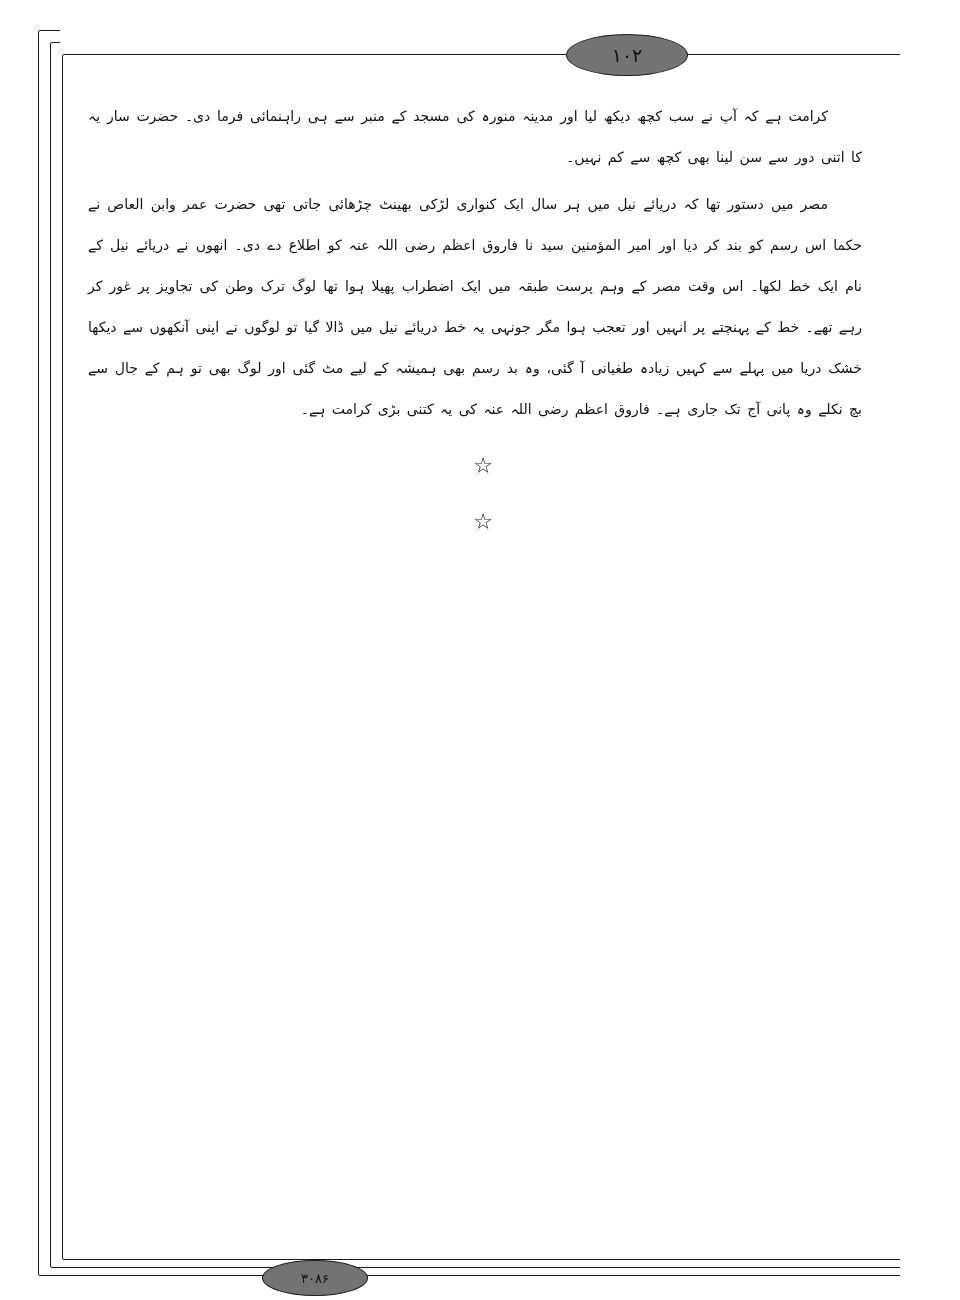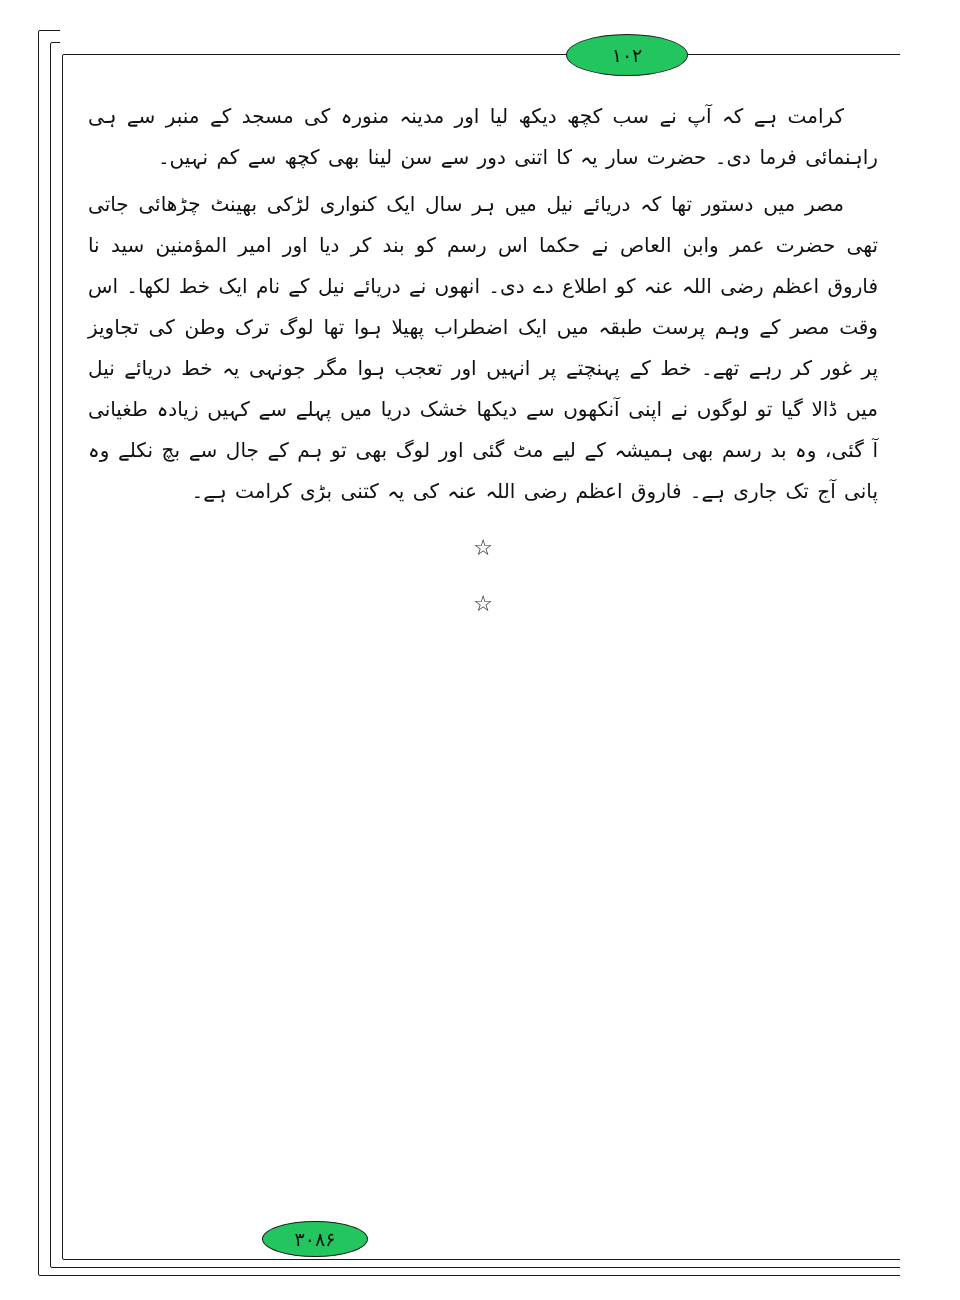--- a/index.html
+++ b/index.html
@@ -61,58 +61,58 @@
     height: 1300px;
     background: #ffffff;
   }
 
   
   .cartouche {
     position: absolute;
     display: flex;
     align-items: center;
     justify-content: center;
-    background: #22c55e;
+    background: #737373;
     border: 1.6px solid #1a1a1a;
     border-radius: 50% / 50%;
     font-family: "DejaVu Sans", sans-serif;
     font-size: 19px;
     letter-spacing: 1px;
     color: #111;
     direction: rtl;
   }
   .cartouche-top {
     left: 566px;
     top: 34px;
     width: 120px;
     height: 40px;
   }
   .cartouche-bottom {
     left: 262px;
-    top: 1221px;
+    top: 1260px;
     width: 104px;
     height: 34px;
-    font-size: 19px;
+    font-size: 13px;
   }
 
   
   .body {
     position: absolute;
     left: 88px;
     top: 96px;
     width: 790px;
     direction: rtl;
     text-align: justify;
     color: #111;
   }
   .para {
     font-family: "DejaVu Sans", sans-serif;
-    font-size: 20px;
+    font-size: 14px;
     line-height: 41px;
-    margin: 0 0 6px 0;
+    margin: 0 16px 6px 0;
     text-indent: 34px;
     word-spacing: 2px;
   }
 
   .star-sep {
     text-align: center;
     font-size: 22px;
     line-height: 40px;
     margin: 16px 0 14px 0;
     color: #111;

